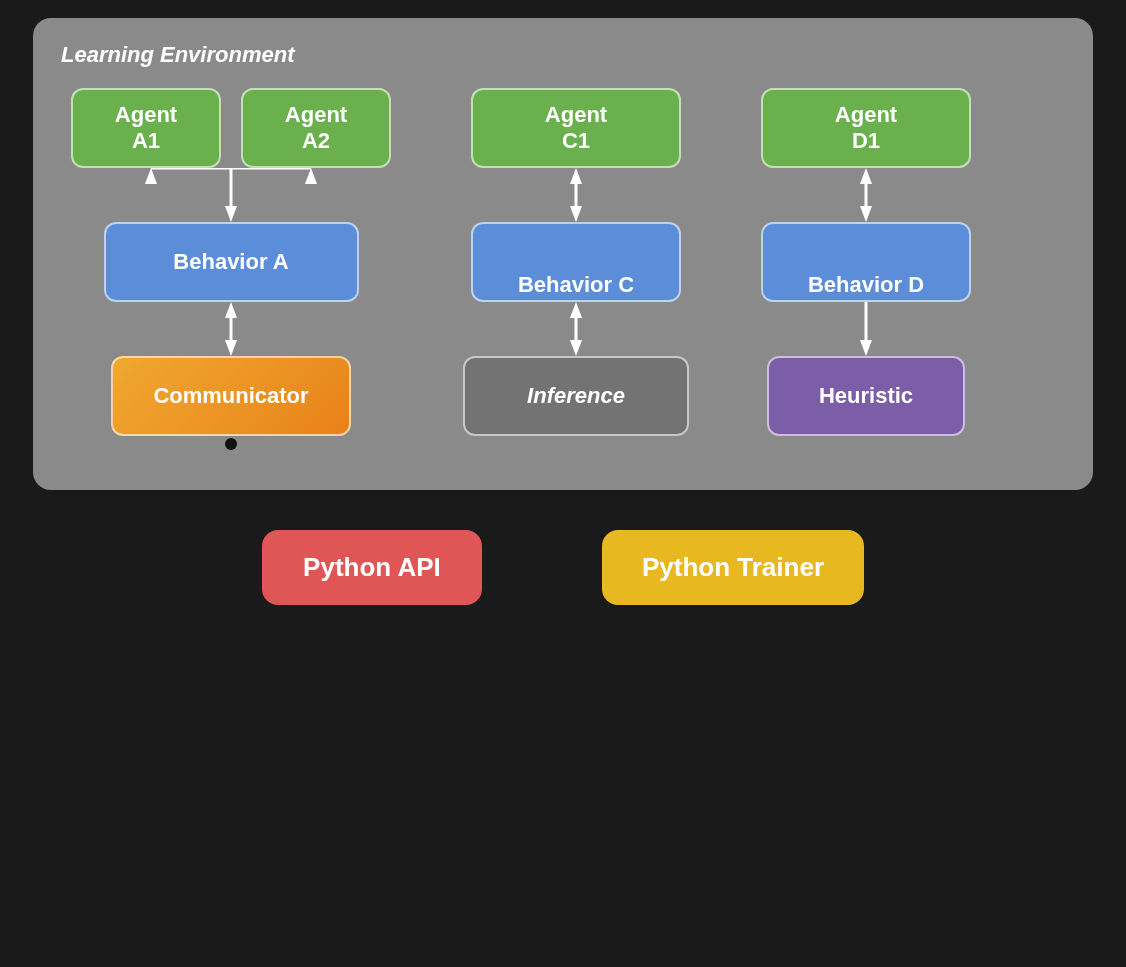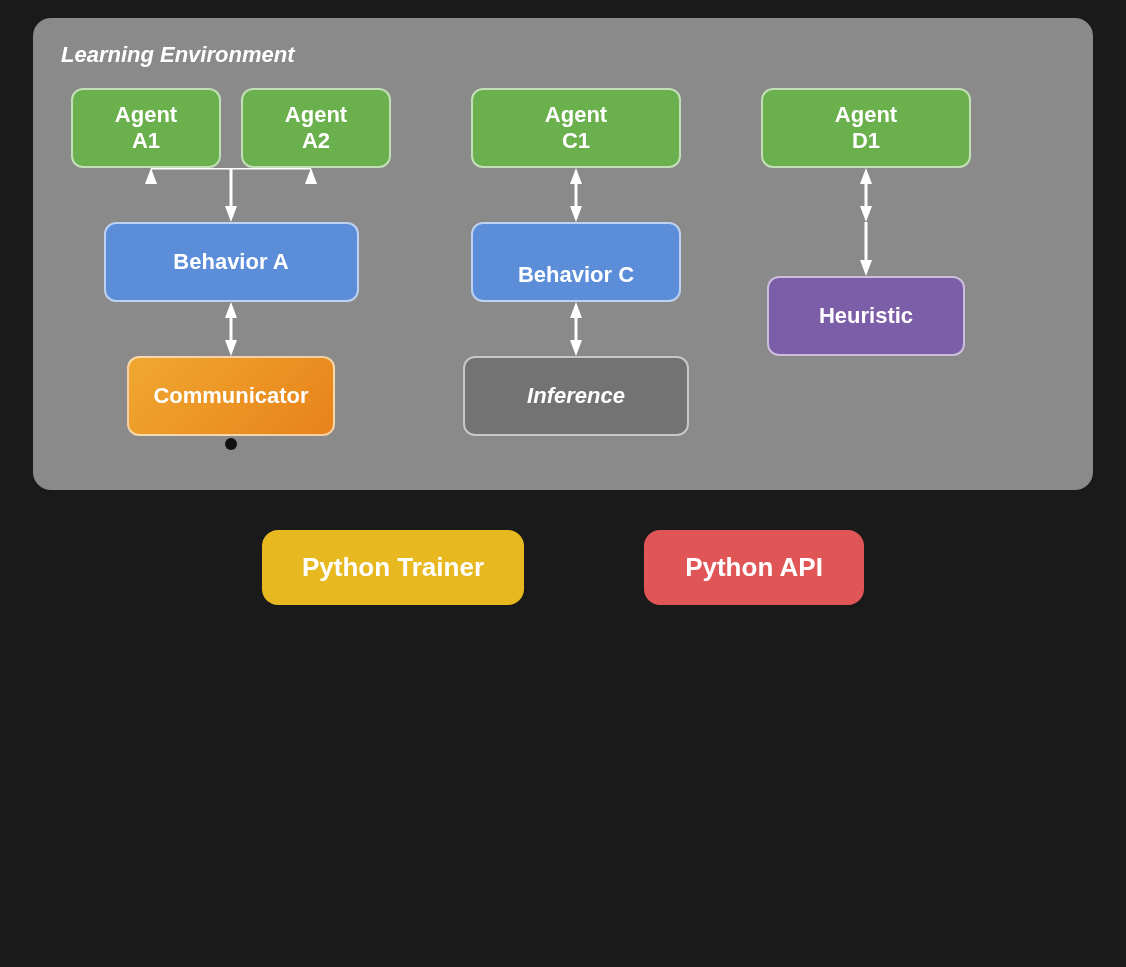--- a/index.html
+++ b/index.html
@@ -40,21 +40,21 @@
     
     .box {
       border-radius: 12px;
       display: flex;
       align-items: center;
       justify-content: center;
       font-size: 22px;
       font-weight: bold;
       color: white;
       text-align: center;
-      padding: 12px 16px;
+      padding: 2px 16px;
       border: 2.5px solid rgba(255,255,255,0.6);
     }
 
     .box-agent {
       background: #6ab04c;
       width: 150px;
       min-height: 80px;
     }
 
     .box-behavior-a {
@@ -65,21 +65,21 @@
 
     .box-behavior-cd {
       background: #5b8dd9;
       width: 210px;
       min-height: 80px;
       align-items: flex-end;
     }
 
     .box-communicator {
       background: linear-gradient(135deg, #f0a830, #e8821a);
-      width: 208px;
+      width: 240px;
       min-height: 80px;
     }
 
     .box-inference {
       background: #737373;
       width: 226px;
       min-height: 80px;
       font-style: italic;
     }
 
@@ -280,39 +280,42 @@
         </div>
 
         <div style="height:54px; display:flex; align-items:center; justify-content:center;">
           <svg width="30" height="54" viewBox="0 0 30 54">
             <polygon points="15,0 9,16 21,16" fill="white"></polygon>
             <line x1="15" y1="14" x2="15" y2="40" stroke="white" stroke-width="3"></line>
             <polygon points="15,54 9,38 21,38" fill="white"></polygon>
           </svg>
         </div>
 
+        <div class="box box-behavior-cd">
+          <span>Behavior <span class="italic">D</span></span>
+        </div>
 
         <div style="height:54px; display:flex; align-items:center; justify-content:center;">
           <svg width="30" height="54" viewBox="0 0 30 54">
 
             <line x1="15" y1="0" x2="15" y2="40" stroke="white" stroke-width="3"></line>
             <polygon points="15,54 9,38 21,38" fill="white"></polygon>
           </svg>
         </div>
 
         <div class="box box-heuristic">
           <span>Heuristic</span>
         </div>
       </div>
 
     </div>
   </div>
 
   <div class="legend">
+    <div class="legend-box legend-python-api">
+      <span>Python API</span>
+    </div>
     <div class="legend-box legend-python-trainer">
       <span>Python Trainer</span>
     </div>
-    <div class="legend-box legend-python-api">
-      <span>Python API</span>
-    </div>
   </div>
 
 </div>
 
 </body></html>

